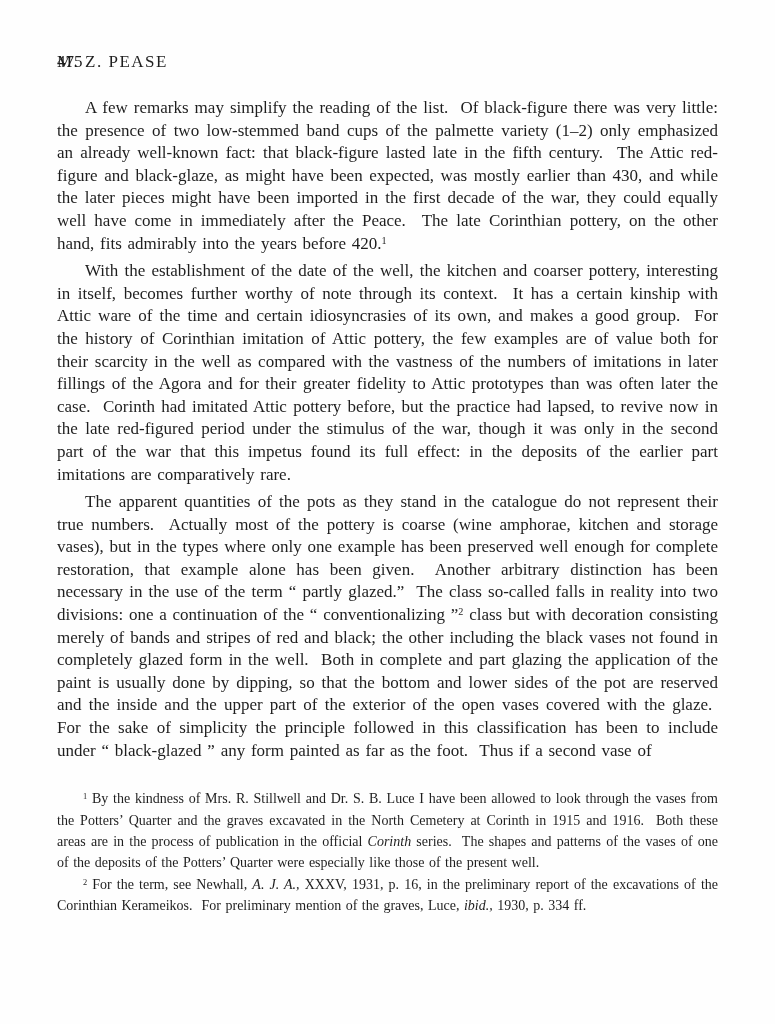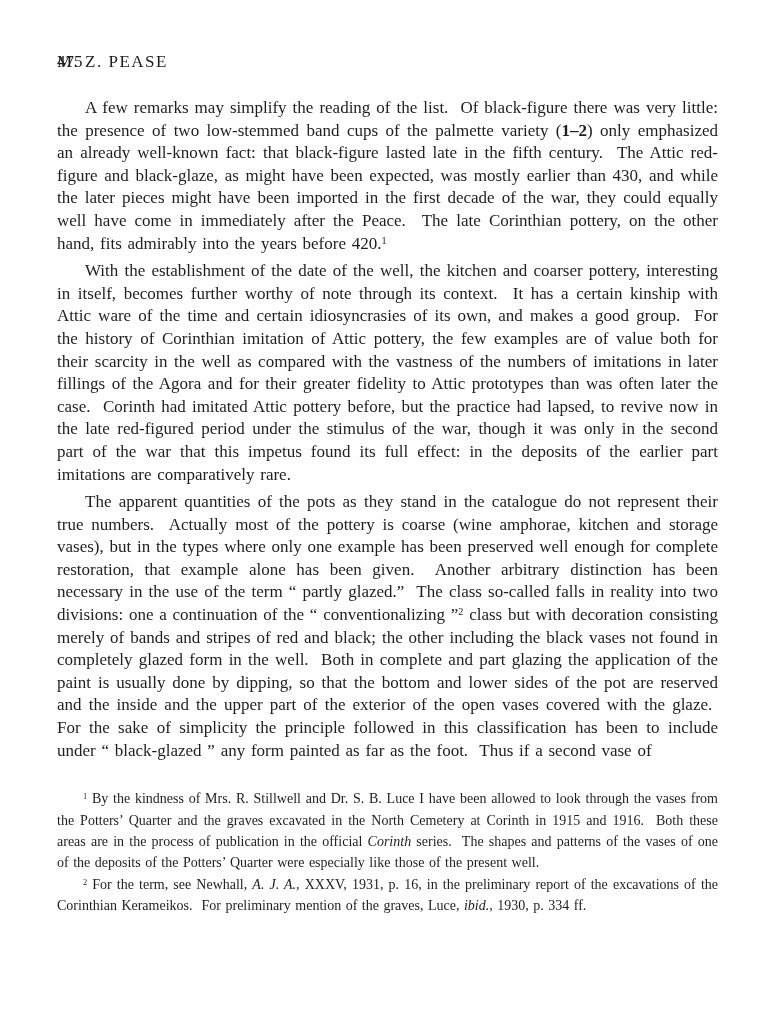--- a/index.html
+++ b/index.html
@@ -44,21 +44,21 @@
     margin-top: 26px;
     font-size: 14px;
     line-height: 21.4px;
     text-align: justify;
     word-spacing: 1px;
   }
   .footnote {
     text-indent: 26px;
     margin: 0;
   }
-  .seg-bold { font-weight: bold; }
+  .seg-bold { font-weight: normal; }
   .seg-italic { font-style: italic; }
   .seg-sup {
     font-size: 0.6em;
     vertical-align: 0.5em;
     line-height: 0;
   }
 </style>
 </head>
 <body>
 

